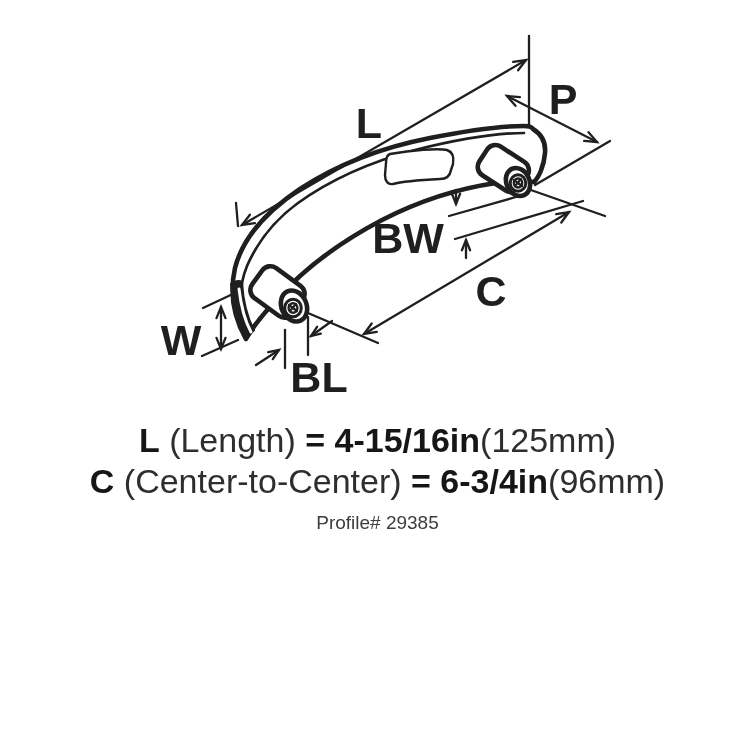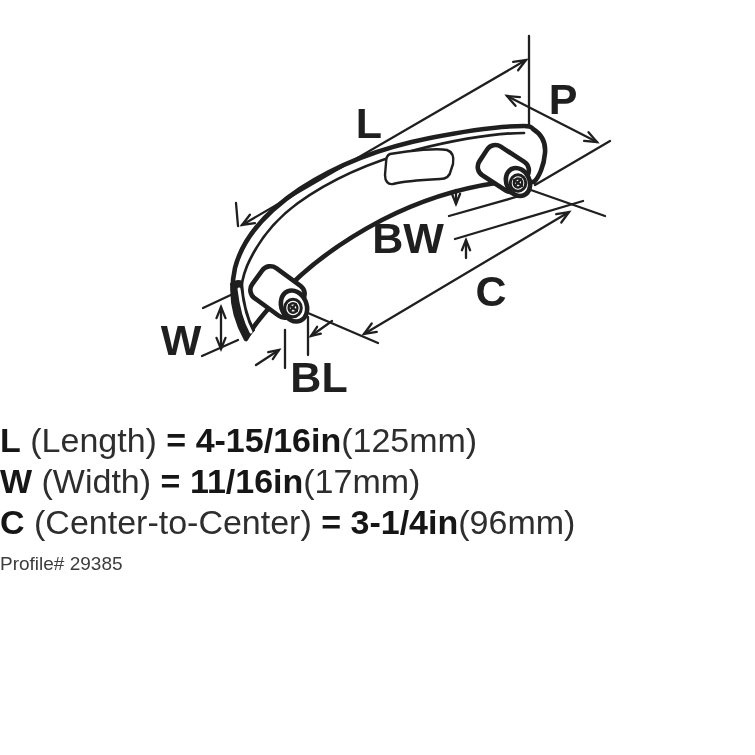--- a/index.html
+++ b/index.html
@@ -31,21 +31,21 @@
     font-weight: 700;
     font-size: 43px;
     fill: #1f1f1f;
     text-anchor: middle;
   }
   .specs {
     position: absolute;
     top: 420px;
     left: 0;
     width: 755px;
-    text-align: left;
+    text-align: center;
   }
   .spec-row {
     font-size: 34px;
     line-height: 41px;
     white-space: nowrap;
     color: #262626;
   }
   .spec-row .b { font-weight: 700; color: #161616; }
   .spec-row .r { font-weight: 400; color: #2e2e2e; }
   .profile {
@@ -171,18 +171,17 @@
         <path class="thin" d="M332,321 L311,336"></path>
         <path class="thin" d="M320.8,333.7 L311,336 L317.1,326.8"></path>
         <text class="dimlabel" x="319" y="392">BL</text>
       </g>
 
     </svg>
   </div>
 
   <div class="specs">
     <div class="spec-row"><span class="b">L</span> <span class="r">(Length)</span> <span class="b">=</span> <span class="b">4-15/16in</span><span class="r">(125mm)</span></div>
-    <div class="spec-row"><span class="b">W</span> <span class="r">(Width)</span> <span class="b">=</span> <span class="b">11/16in</span><span class="r">(17mm)</span></div>
-    <div class="spec-row"><span class="b">C</span> <span class="r">(Center-to-Center)</span> <span class="b">=</span> <span class="b">3-1/4in</span><span class="r">(96mm)</span></div>
+    <div class="spec-row"><span class="b">C</span> <span class="r">(Center-to-Center)</span> <span class="b">=</span> <span class="b">6-3/4in</span><span class="r">(96mm)</span></div>
     <div class="profile">Profile# 29385</div>
   </div>
 
 </div>
 
 </body></html>

